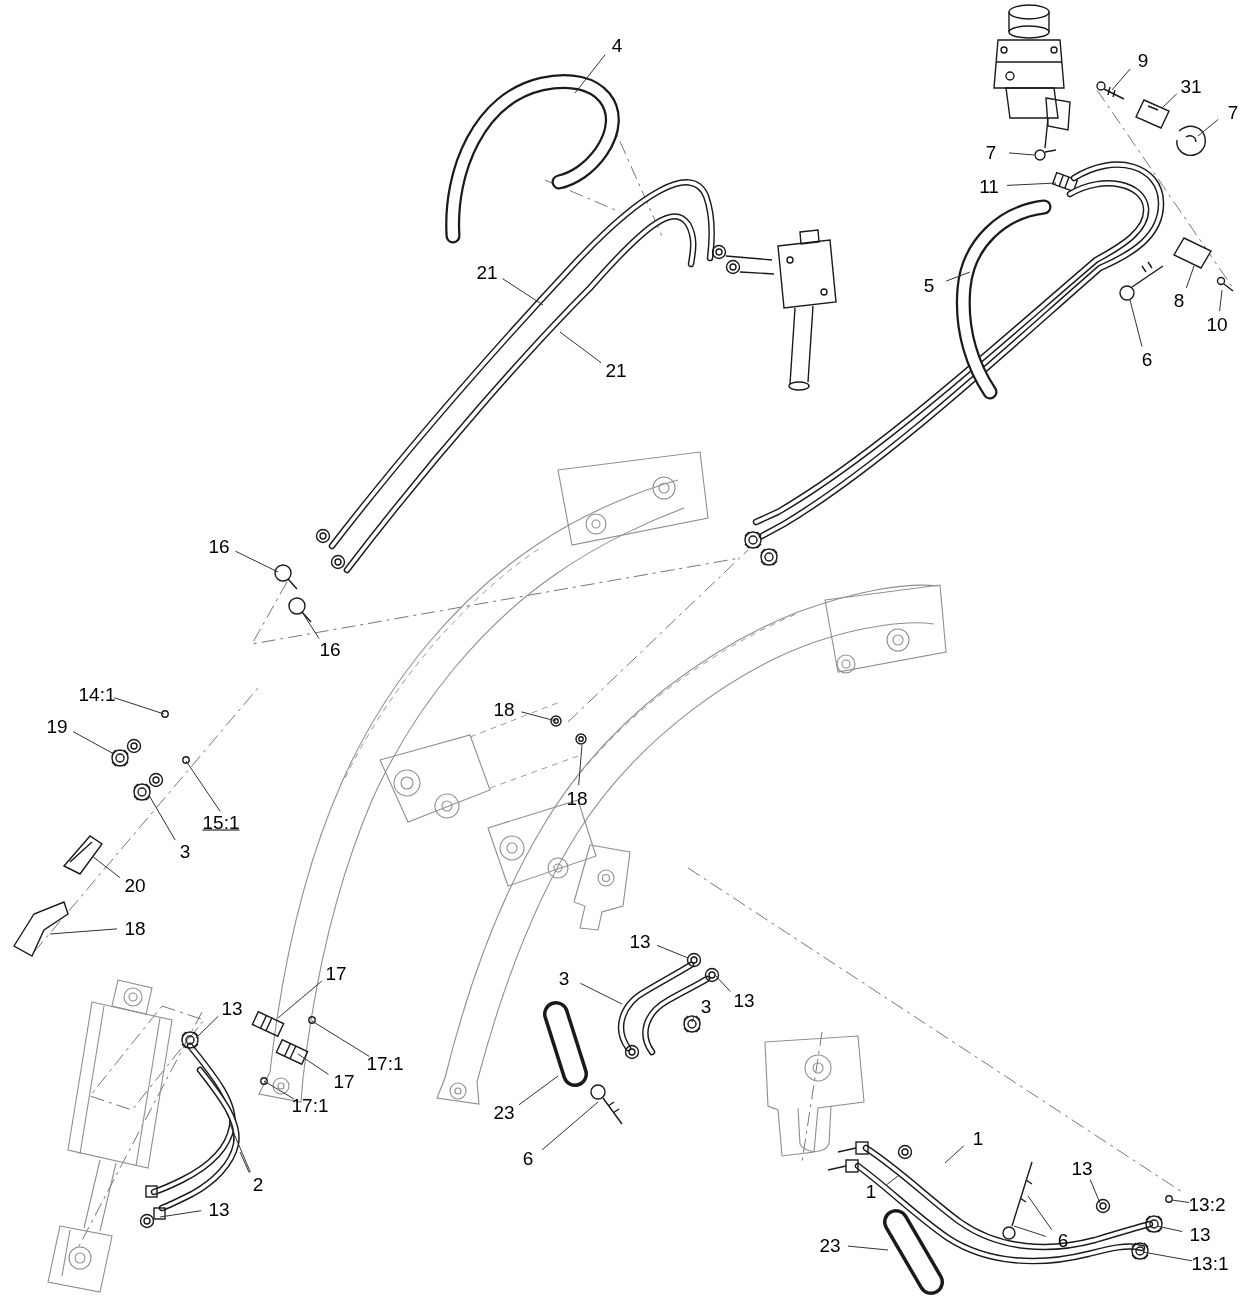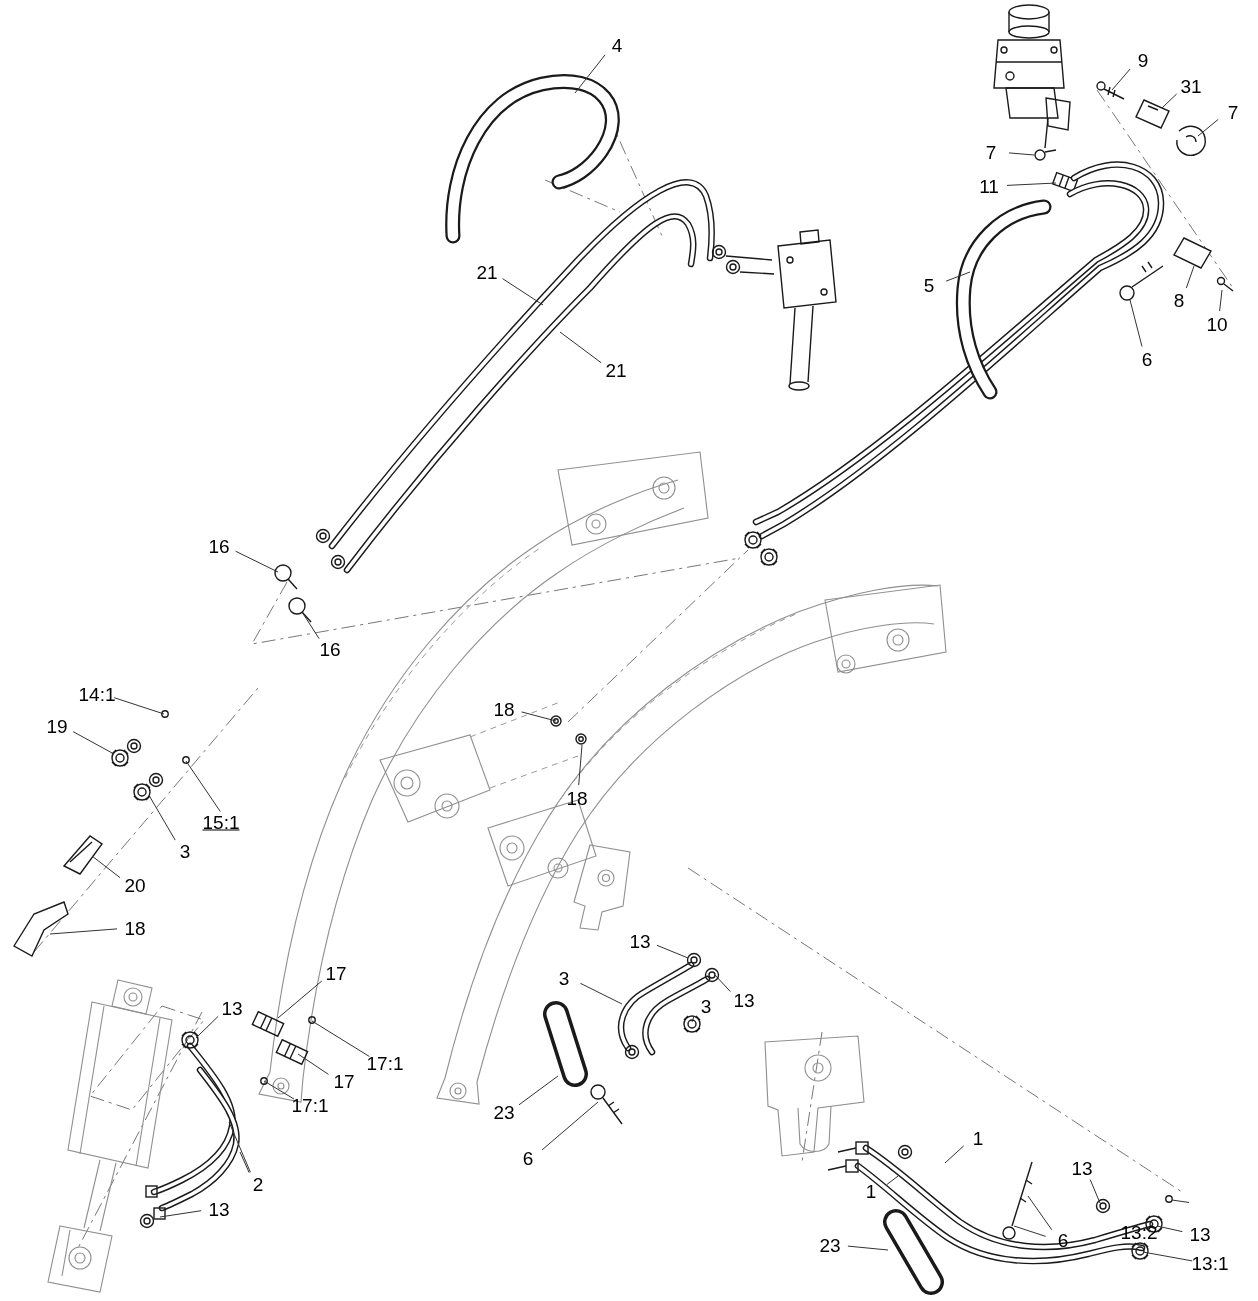--- a/index.html
+++ b/index.html
@@ -401,20 +401,20 @@
       <div class="callout" style="left: 385px; top: 1063px;">17:1</div>
       <div class="callout" style="left: 344px; top: 1081px;">17</div>
       <div class="callout" style="left: 310px; top: 1105px;">17:1</div>
       <div class="callout" style="left: 504px; top: 1112px;">23</div>
       <div class="callout" style="left: 528px; top: 1158px;">6</div>
       <div class="callout" style="left: 978px; top: 1138px;">1</div>
       <div class="callout" style="left: 871px; top: 1191px;">1</div>
       <div class="callout" style="left: 1082px; top: 1168px;">13</div>
       <div class="callout" style="left: 258px; top: 1184px;">2</div>
       <div class="callout" style="left: 219px; top: 1209px;">13</div>
-      <div class="callout" style="left: 1139px; top: 1204px; margin-top: 28px;">13:2</div>
+      <div class="callout" style="left: 1207px; top: 1204px;">13:2</div>
       <div class="callout" style="left: 1200px; top: 1234px;">13</div>
       <div class="callout" style="left: 1210px; top: 1263px;">13:1</div>
       <div class="callout" style="left: 830px; top: 1245px;">23</div>
       <div class="callout" style="left: 1063px; top: 1240px;">6</div>
     </div>
 
 </div>
 
 </body></html>

